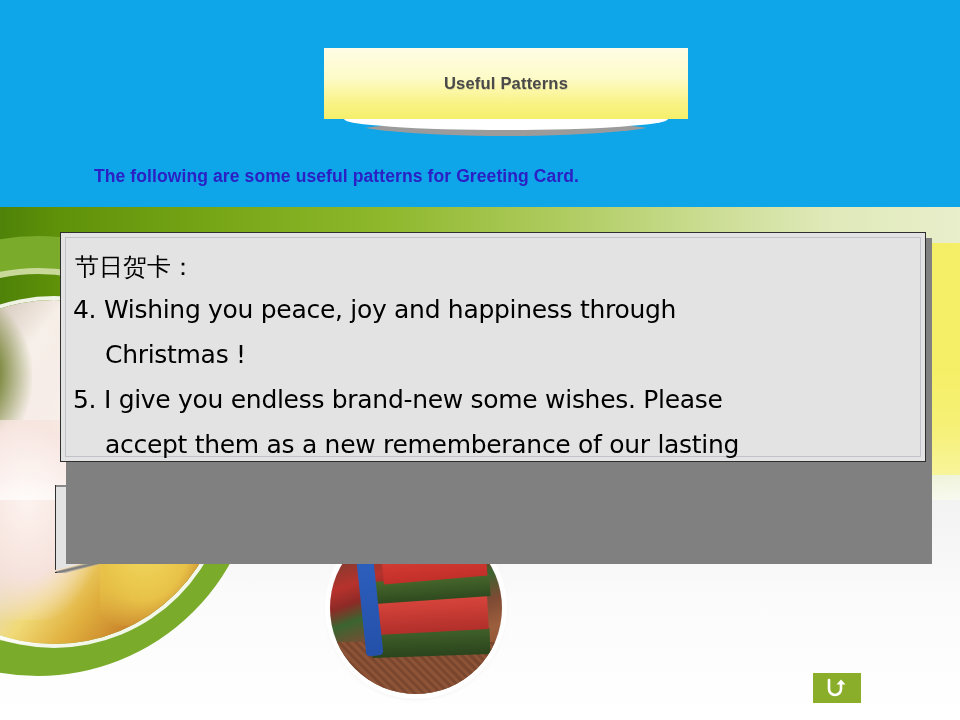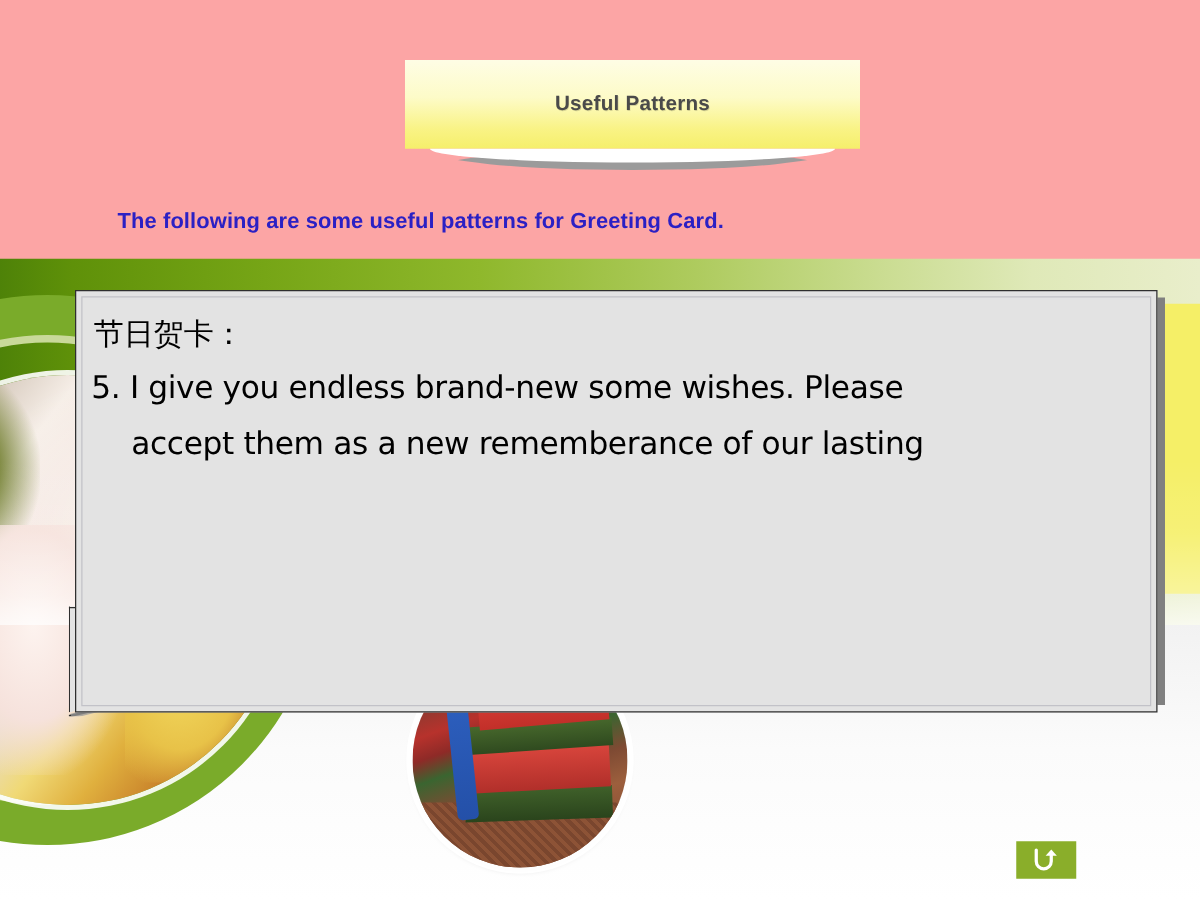--- a/index.html
+++ b/index.html
@@ -11,21 +11,21 @@
     width: 960px;
     height: 720px;
     overflow: hidden;
     font-family: "Liberation Sans", sans-serif;
   }
 
   #slide {
     position: relative;
     width: 960px;
     height: 720px;
-    background: #fca5a5;
+    background: #0ea5e9;
     overflow: hidden;
   }
 
   
   .lower-bg {
     position: absolute;
     left: 0;
     top: 500px;
     width: 960px;
     height: 220px;
@@ -279,21 +279,21 @@
     top: 238px;
     width: 866px;
     height: 326px;
     background: #808080;
   }
   .callout {
     position: absolute;
     left: 60px;
     top: 232px;
     width: 866px;
-    height: 338px;
+    height: 230px;
     background: #e3e3e3;
     border: 1px solid #2f2f2f;
     box-sizing: border-box;
   }
   .callout-innerline {
     position: absolute;
     left: 4px;
     top: 4px;
     right: 4px;
     bottom: 4px;
@@ -415,20 +415,25 @@
     <polyline points="2,88 228,30" fill="none" stroke="#9a9a9a" stroke-width="4" opacity="0.75"></polyline>
   </svg>
 
   <div class="callout-shadow"></div>
   <div class="callout">
     <div class="callout-innerline"></div>
     <div class="callout-body">
 
       <div class="cn-line">节日贺卡：</div>
 
+      <div class="en-item">
+        <span>4.</span>
+        <span>Wishing you peace, joy and happiness through</span>
+        <span class="cont">Christmas !</span>
+      </div>
 
       <div class="en-item">
         <span>5.</span>
         <span>I give you endless brand-new some wishes. Please</span>
         <span class="cont">accept them as a new rememberance of our lasting</span>
       </div>
 
     </div>
   </div>
 

